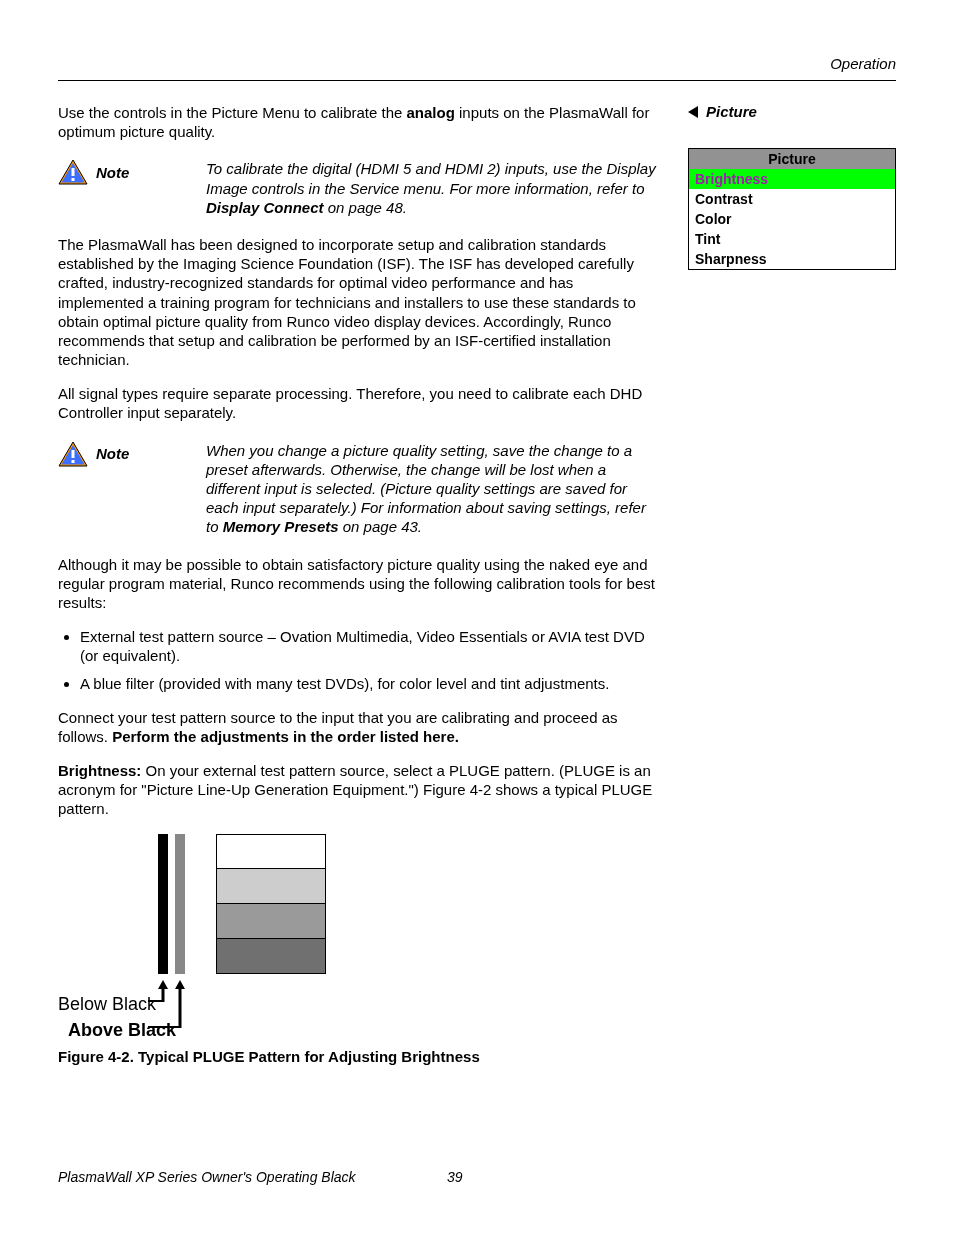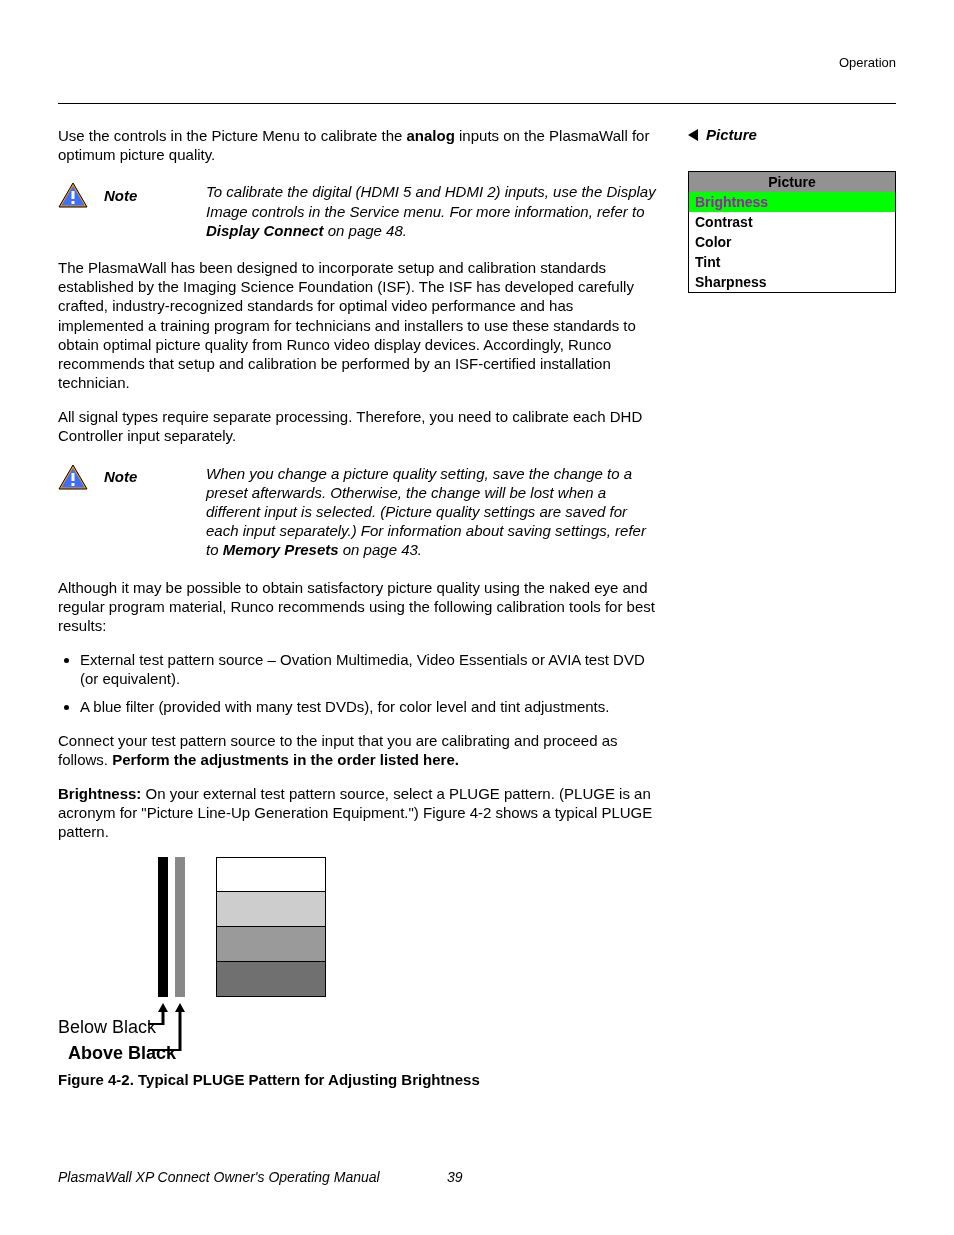--- a/index.html
+++ b/index.html
@@ -14,22 +14,23 @@
     box-sizing: border-box;
   }
   .page {
     padding: 55px 58px 40px 58px;
     box-sizing: border-box;
     height: 100%;
     position: relative;
   }
   .section-label {
     text-align: right;
-    font-size: 13px;
-    margin-bottom: 33px;
+    font-style: italic;
+    font-size: 15px;
+    margin-bottom: 8px;
   }
   .hr {
     border: none;
     border-top: 1px solid #000;
     margin: 0 0 22px 0;
   }
   .main {
     display: flex;
     gap: 30px;
   }
@@ -48,21 +49,21 @@
   .bold { font-weight: bold; }
   .note-block {
     display: flex;
     align-items: flex-start;
     margin: 18px 0 18px 0;
     gap: 18px;
   }
   .note-left {
     display: flex;
     align-items: center;
-    gap: 16px;
+    gap: 8px;
     flex: 0 0 130px;
   }
   .note-icon {
     width: 30px;
     height: 26px;
     flex-shrink: 0;
   }
   .note-label {
     font-weight: bold;
     font-style: italic;
@@ -268,17 +269,17 @@
         <div class="menu-row selected">Brightness</div>
         <div class="menu-row">Contrast</div>
         <div class="menu-row">Color</div>
         <div class="menu-row">Tint</div>
         <div class="menu-row">Sharpness</div>
       </div>
     </div>
   </div>
 
   <div class="footer">
-    <span class="fleft">PlasmaWall XP Connect Owner's Operating Manual</span>
+    <span class="fleft">PlasmaWall XP Series Owner's Operating Black</span>
     <span class="fcenter">39</span>
     <span class="fright"></span>
   </div>
 </div>
 
 </body></html>

